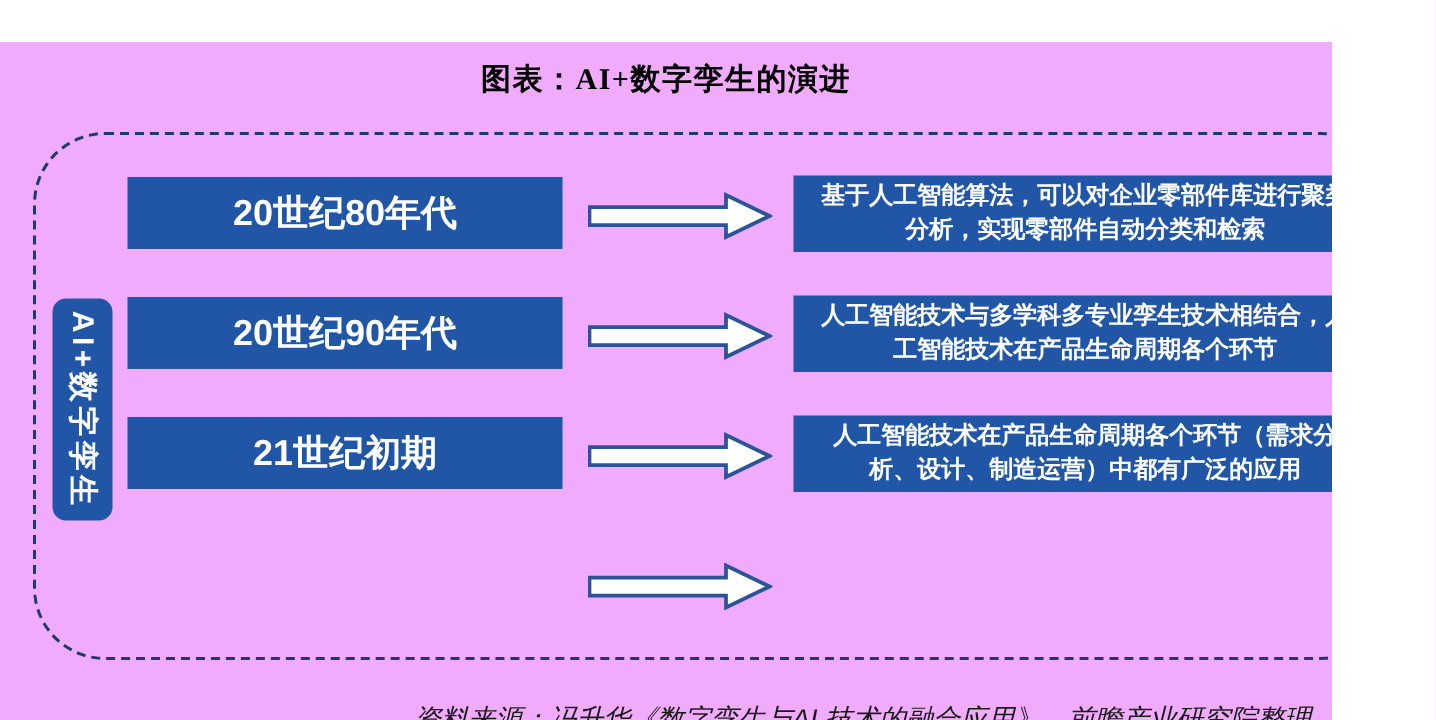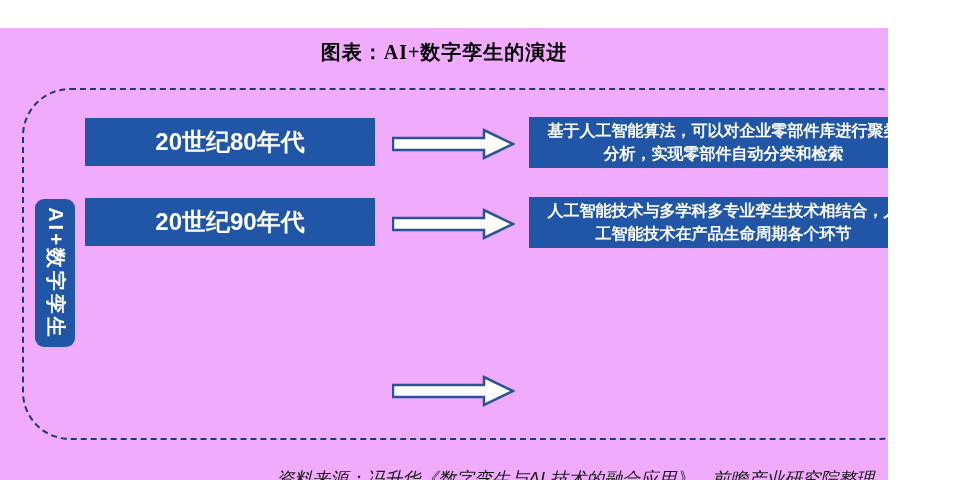--- a/index.html
+++ b/index.html
@@ -147,20 +147,31 @@
         <span>20世纪90年代</span>
       </div>
       <svg class="arrow" viewBox="0 0 123 32" preserveAspectRatio="none">
         <polygon points="1,10 92,10 92,2 121,16 92,30 92,22 1,22" fill="#ffffff" stroke="#2b5498" stroke-width="2.5"></polygon>
       </svg>
       <div class="desc-box">
         <span>人工智能技术与多学科多专业孪生技术相结合，人工智能技术在产品生命周期各个环节</span>
       </div>
     </div>
 
+    <div class="row row3">
+      <div class="era-box">
+        <span>21世纪初期</span>
+      </div>
+      <svg class="arrow" viewBox="0 0 123 32" preserveAspectRatio="none">
+        <polygon points="1,10 92,10 92,2 121,16 92,30 92,22 1,22" fill="#ffffff" stroke="#2b5498" stroke-width="2.5"></polygon>
+      </svg>
+      <div class="desc-box">
+        <span>人工智能技术在产品生命周期各个环节（需求分析、设计、制造运营）中都有广泛的应用</span>
+      </div>
+    </div>
 
     <div class="row row4">
       <svg class="arrow" viewBox="0 0 123 32" preserveAspectRatio="none">
         <polygon points="1,10 92,10 92,2 121,16 92,30 92,22 1,22" fill="#ffffff" stroke="#2b5498" stroke-width="2.5"></polygon>
       </svg>
     </div>
 
   </div>
 
   <div class="source">资料来源：冯升华《数字孪生与AI 技术的融合应用》　前瞻产业研究院整理</div>

